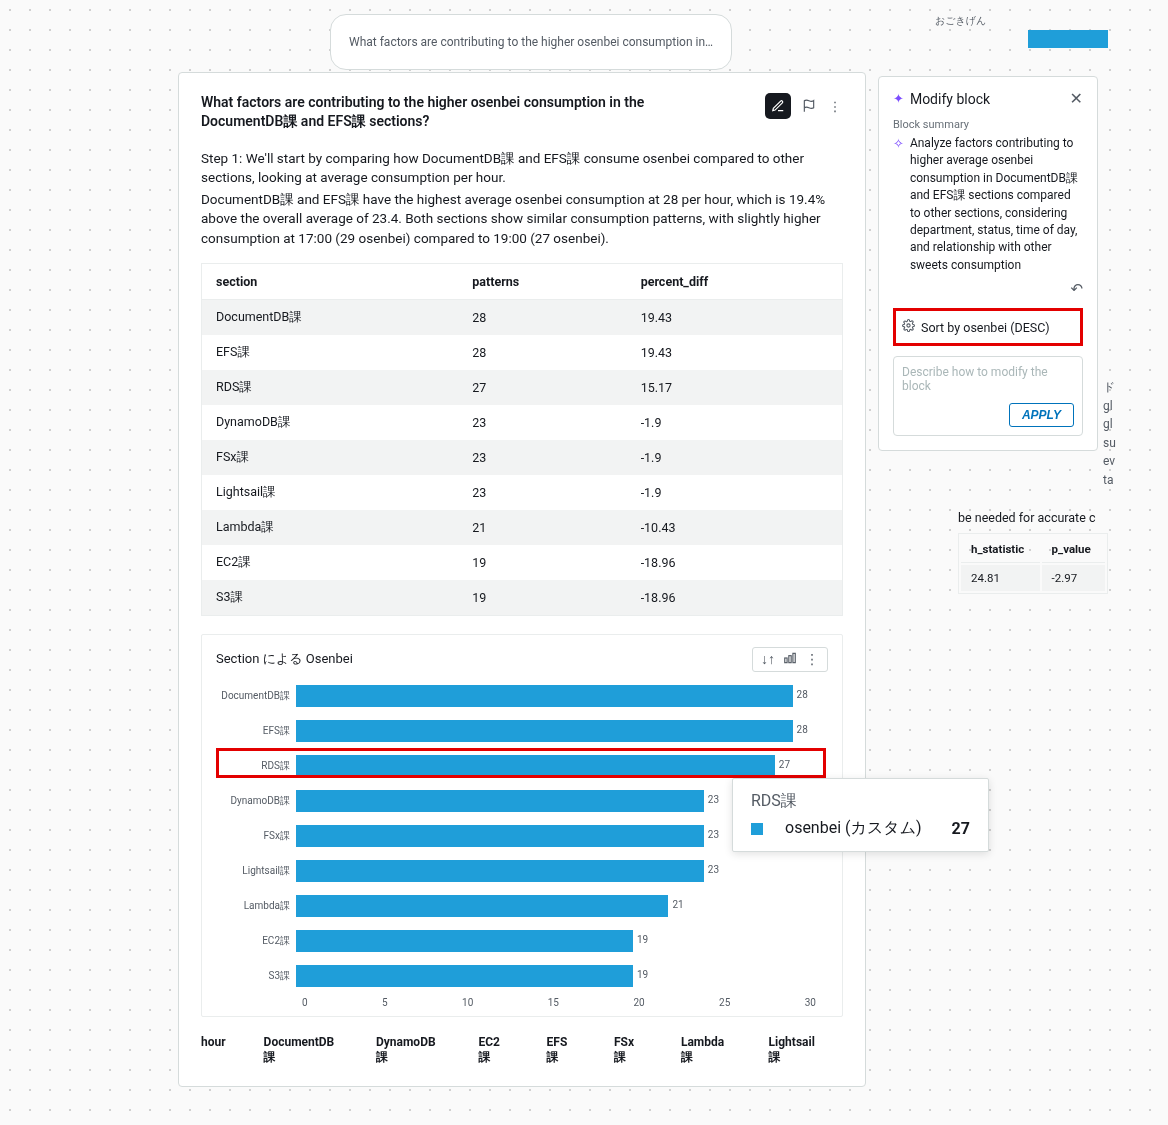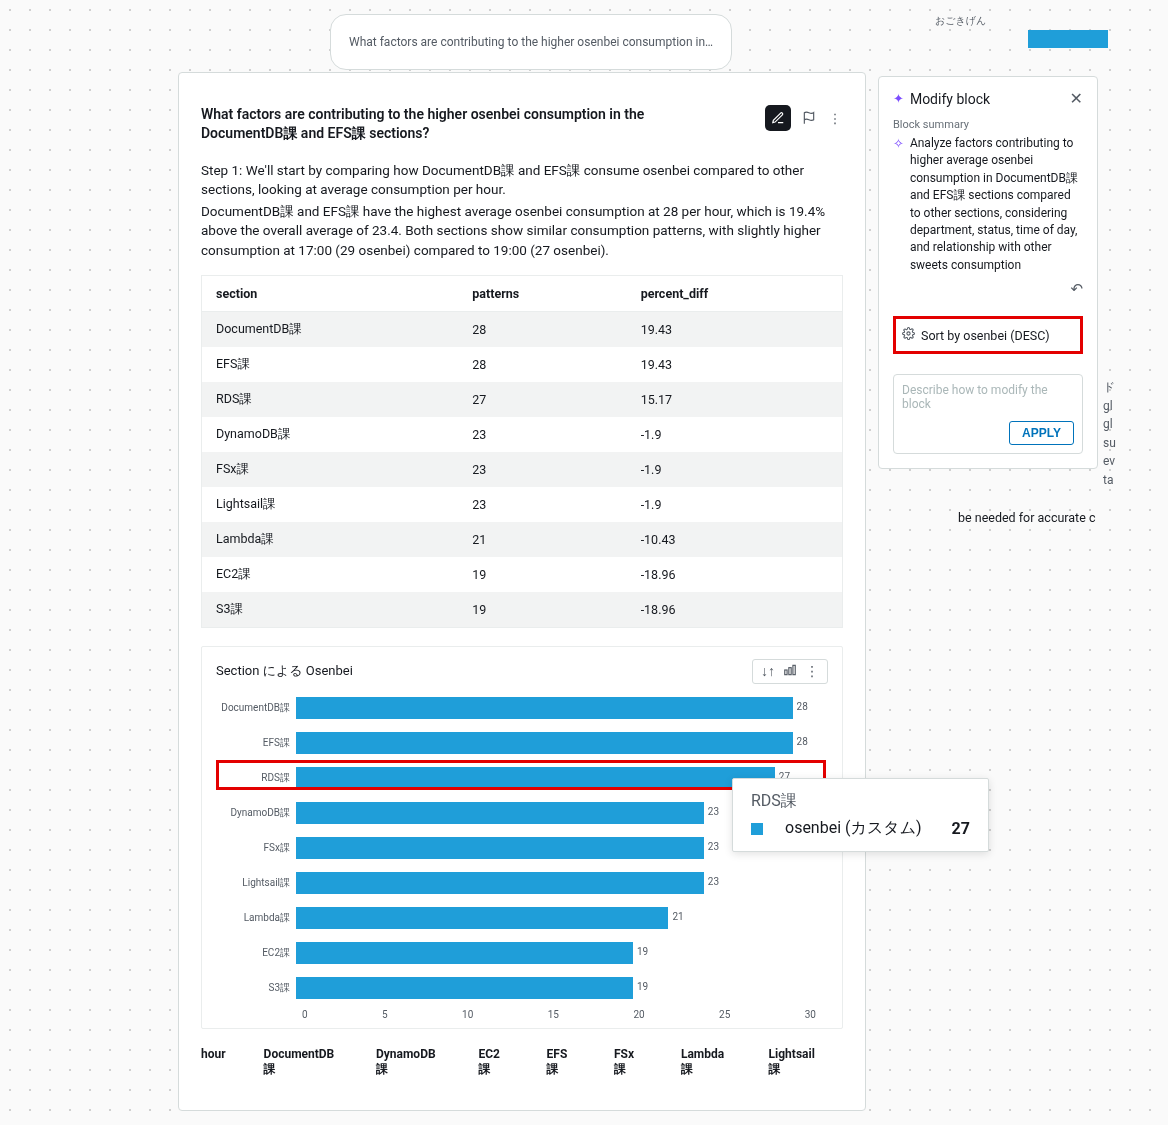--- a/index.html
+++ b/index.html
@@ -27,21 +27,21 @@
   color: #545b64;
 }
 .main-card {
   position: absolute;
   top: 72px;
   left: 178px;
   width: 688px;
   background: #fff;
   border: 1px solid #d5dbdb;
   border-radius: 4px;
-  padding: 32px 22px;
+  padding: 20px 22px;
 }
 .card-header { display: flex; justify-content: space-between; align-items: flex-start; }
 .card-title { font-size: 14px; font-weight: 600; max-width: 520px; line-height: 1.35; }
 .card-actions { display: flex; gap: 10px; align-items: center; }
 .action-btn-dark {
   background: #16191f; color: #fff; width: 26px; height: 26px;
   border-radius: 5px; display: flex; align-items: center; justify-content: center;
 }
 .action-icon { width: 16px; height: 16px; display: flex; align-items: center; justify-content: center; color: #545b64; }
 .step-text { margin-top: 18px; font-size: 13.5px; line-height: 1.45; color: #16191f; }
@@ -75,34 +75,35 @@
 }
 .side-header { display: flex; justify-content: space-between; align-items: center; margin-bottom: 10px; }
 .side-title { font-size: 14px; font-weight: 400; display: flex; align-items: center; gap: 6px; }
 .sparkle { color: #7c4dff; font-size: 13px; }
 .close-x { font-size: 16px; color: #545b64; cursor: pointer; }
 .summary-label { font-size: 11px; color: #687078; margin-bottom: 4px; }
 .summary-text { font-size: 12px; color: #16191f; line-height: 1.45; display: flex; gap: 6px; }
 .undo-row { display: flex; justify-content: flex-end; margin-top: 6px; }
 .undo-icon { color: #545b64; font-size: 15px; }
 .sort-box {
-  margin-top: 18px; border: 3px solid #e30000; padding: 8px 6px;
+  margin-top: 10px; border: 3px solid #e30000; padding: 8px 6px;
   display: flex; align-items: center; gap: 6px; font-size: 12.5px;
 }
 .gear-s { font-size: 13px; color: #545b64; }
 .modify-input {
-  margin-top: 20px; border: 1px solid #d5dbdb; border-radius: 4px;
+  margin-top: 10px; border: 1px solid #d5dbdb; border-radius: 4px;
   padding: 8px; min-height: 80px; position: relative;
 }
 .modify-placeholder { color: #aab7b8; font-size: 12px; }
 .apply-btn {
   position: absolute; bottom: 8px; right: 8px;
   border: 1px solid #0073bb; color: #0073bb; background: #fff;
   border-radius: 3px; padding: 4px 12px; font-size: 12px; font-weight: 600;
   cursor: pointer;
+  font-style: italic;
 }
 .lower-side {
   position: absolute; top: 510px; left: 958px; width: 200px;
   font-size: 12.5px; color: #16191f;
 }
 .mini-table {
   margin-top: 8px; border: 1px solid #eaeded; font-size: 11.5px; width: 150px;
 }
 .mini-table th { text-align: left; font-weight: 700; padding: 6px 10px; border-bottom: 1px solid #eaeded; }
 .mini-table td { padding: 6px 10px; background: #f2f3f3; }
@@ -346,20 +347,34 @@
     <div>ド</div>
     <div>gl</div>
     <div>gl</div>
     <div>su</div>
     <div>ev</div>
     <div>ta</div>
   </div>
 
 <div class="lower-side">
   <div>be needed for accurate c</div>
+  <table class="mini-table">
+    <thead>
+        <tr>
+      <th>h_statistic</th>
+      <th>p_value</th>
+    </tr>
+      </thead>
+    <tbody>
+        <tr>
+      <td>24.81</td>
+      <td>-2.97</td>
+    </tr>
+      </tbody>
+  </table>
 
 </div>
 
 <div class="tooltip-pop">
   <div class="tooltip-title">RDS課</div>
   <div class="tooltip-row">
     <div class="tooltip-sq"></div>
     <span>osenbei (カスタム)</span>
     <span class="tooltip-val">27</span>
   </div>

